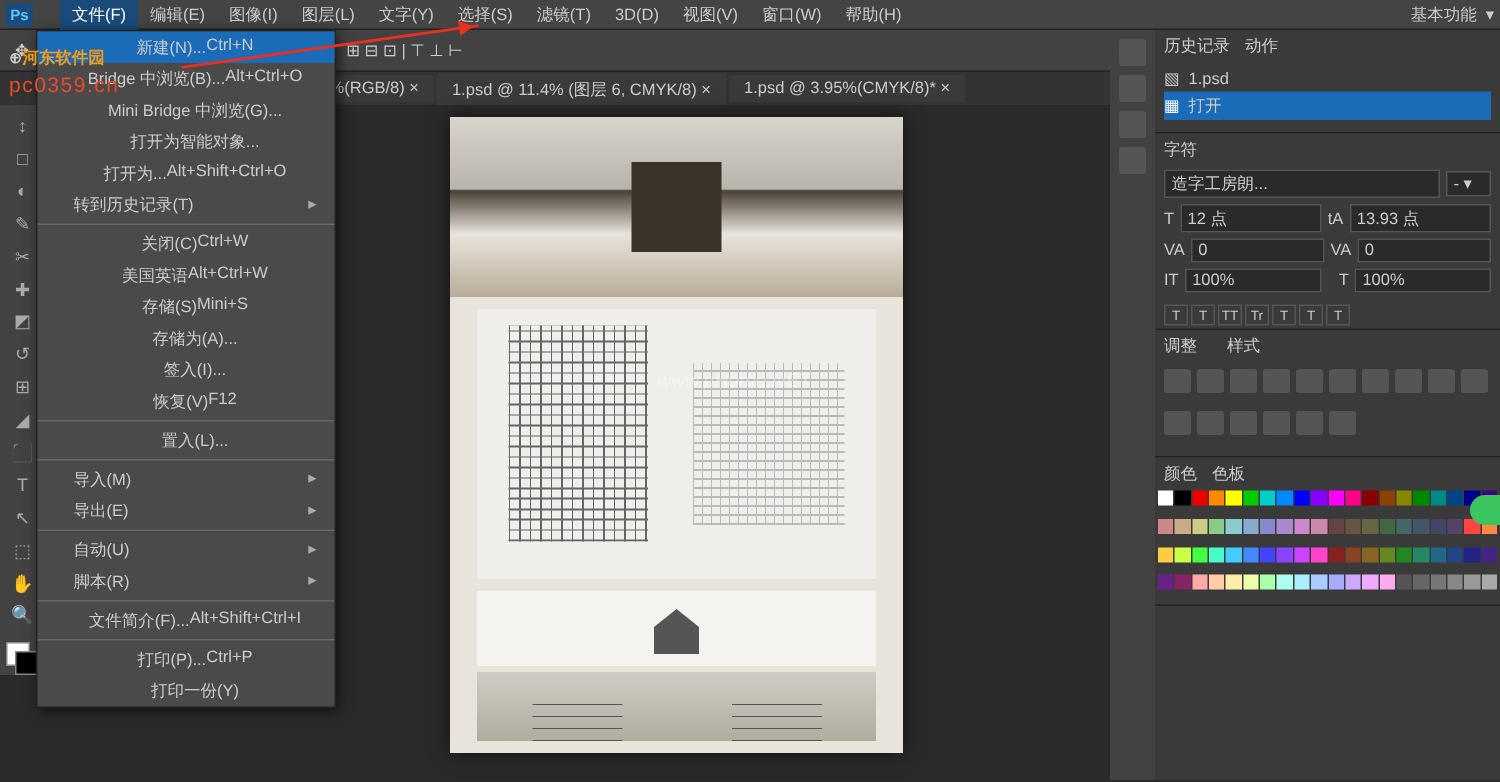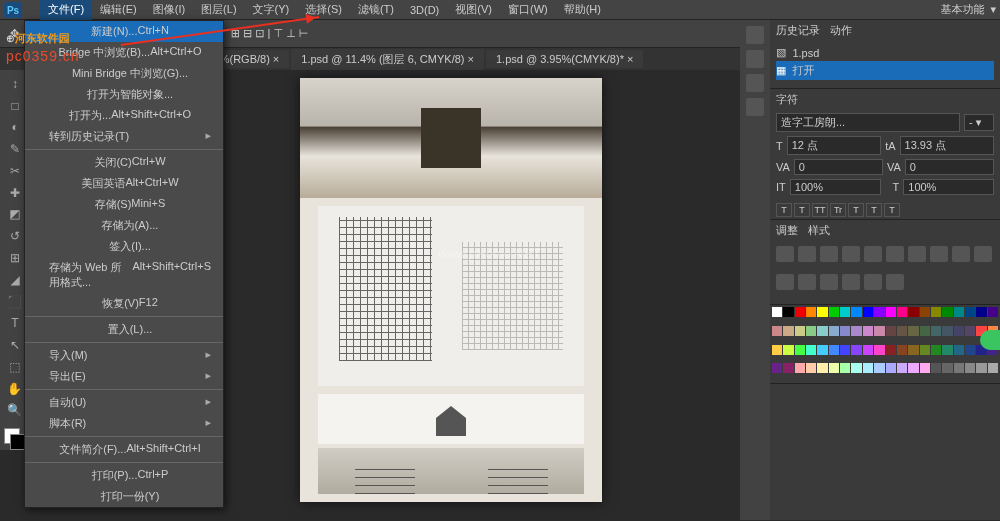--- a/index.html
+++ b/index.html
@@ -163,24 +163,20 @@
     <div class="mi">
       <span>存储(S)</span>
       <span>Mini+S</span>
     </div>
     <div class="mi">
       <span>存储为(A)...</span>
     </div>
     <div class="mi dim">
       <span>签入(I)...</span>
     </div>
-    <div class="mi">
-      <span>存储为 Web 所用格式...</span>
-      <span>Alt+Shift+Ctrl+S</span>
-    </div>
     <div class="mi dim">
       <span>恢复(V)</span>
       <span>F12</span>
     </div>
     <hr>
     <div class="mi">
       <span>置入(L)...</span>
     </div>
     <hr>
     <div class="mi arrow">
@@ -278,21 +274,21 @@
           </div>
         <div class="line">
             <span class="sel">美国英语</span>
             <span class="sel" style="flex:0 0 44px">锐利</span>
           </div>
       </div>
     </div>
     <div class="panel adj">
       <div class="tabrow">
           <span>调整</span>
-          <span style="">样式</span>
+          <span style="margin-left:10px">样式</span>
         </div>
       <div class="body">
           <div></div>
           <div></div>
           <div></div>
           <div></div>
           <div></div>
           <div></div>
           <div></div>
           <div></div>
@@ -300,20 +296,24 @@
           <div></div>
           <div></div>
           <div></div>
           <div></div>
           <div></div>
           <div></div>
           <div></div>
         </div>
     </div>
     <div class="panel swatches">
+      <div class="tabrow">
+          <span>颜色</span>
+          <span>色板</span>
+        </div>
       <div class="body">
           <div style="background: rgb(255, 255, 255);"></div>
           <div style="background: rgb(0, 0, 0);"></div>
           <div style="background: rgb(238, 0, 0);"></div>
           <div style="background: rgb(255, 136, 0);"></div>
           <div style="background: rgb(255, 255, 0);"></div>
           <div style="background: rgb(0, 204, 0);"></div>
           <div style="background: rgb(0, 204, 204);"></div>
           <div style="background: rgb(0, 136, 255);"></div>
           <div style="background: rgb(0, 0, 255);"></div>

